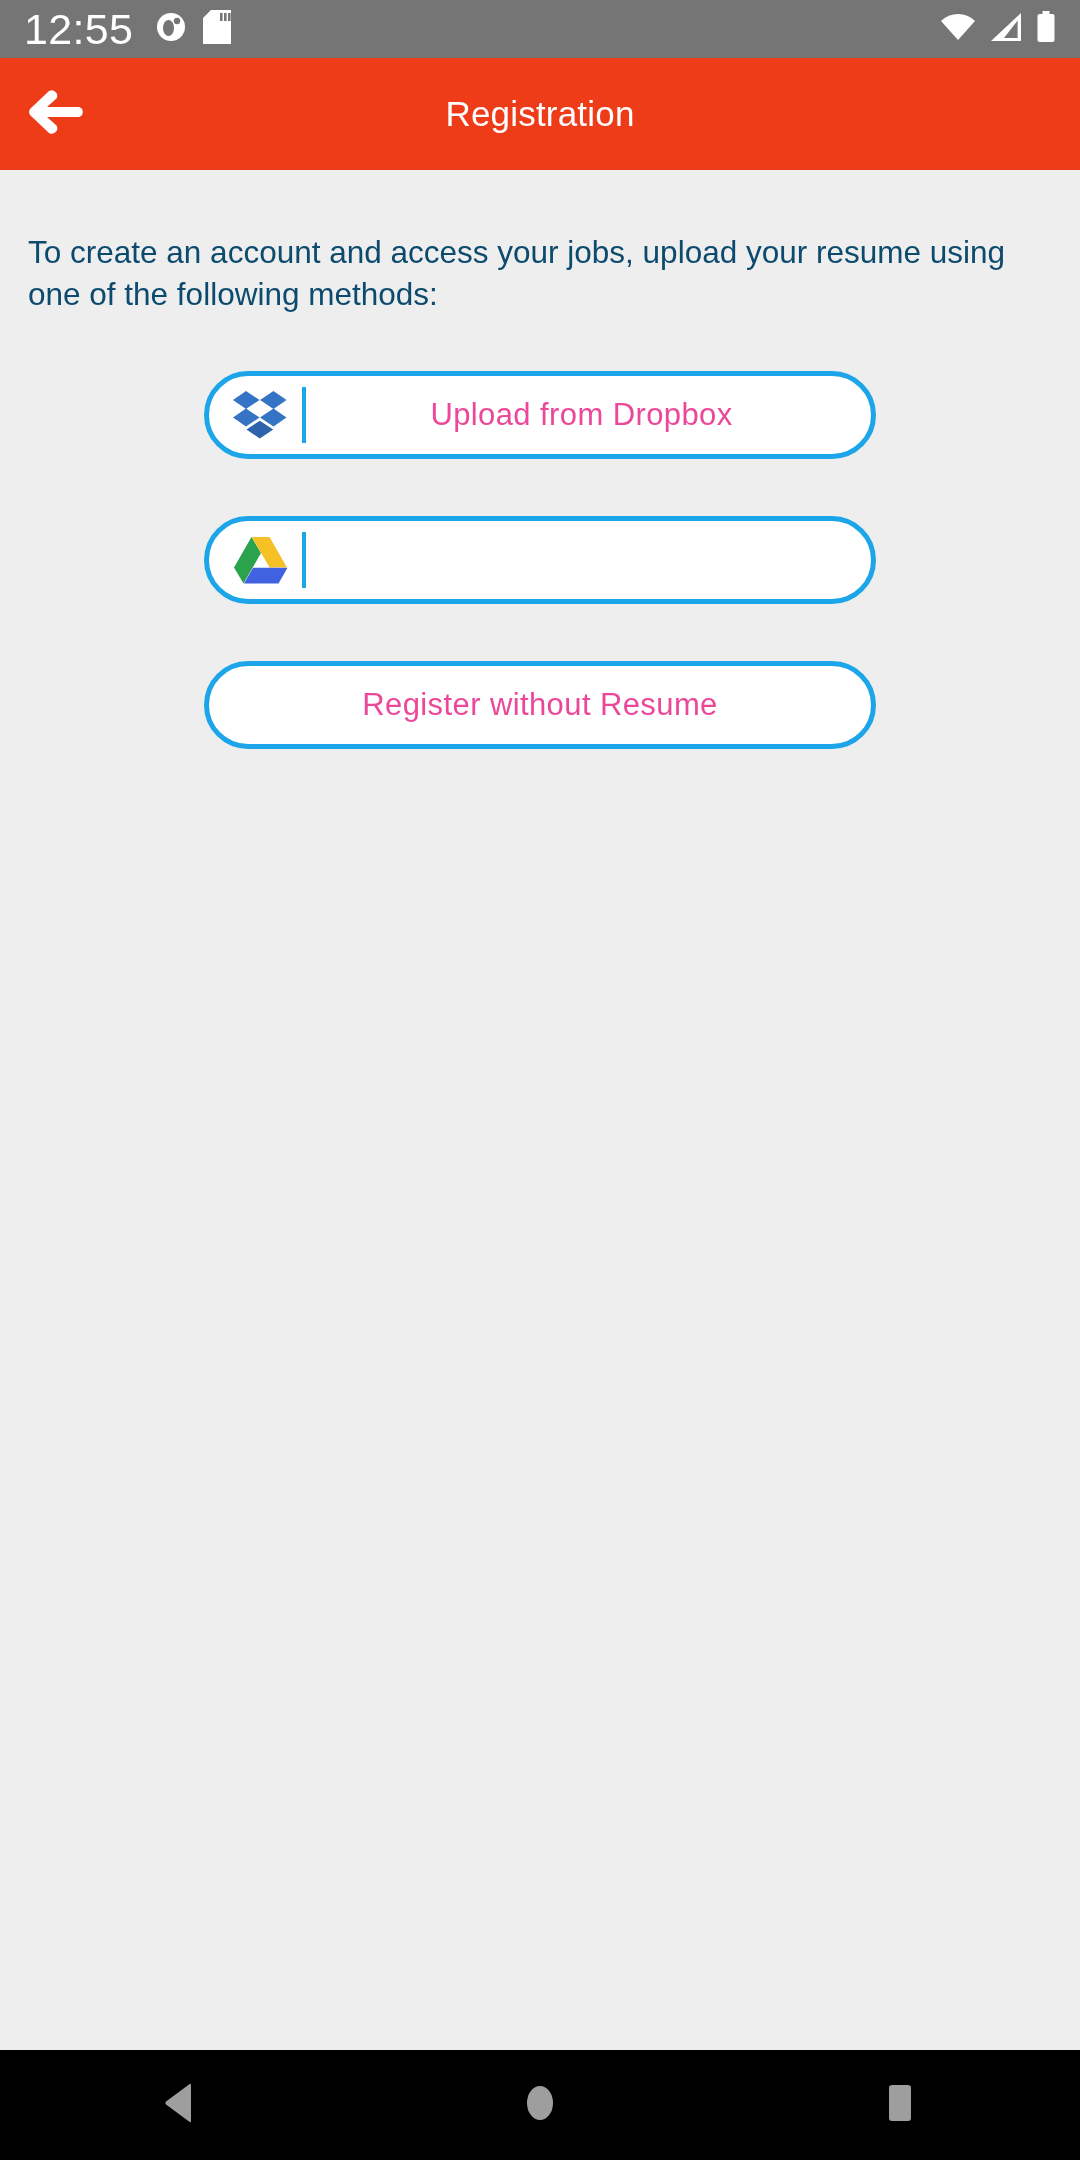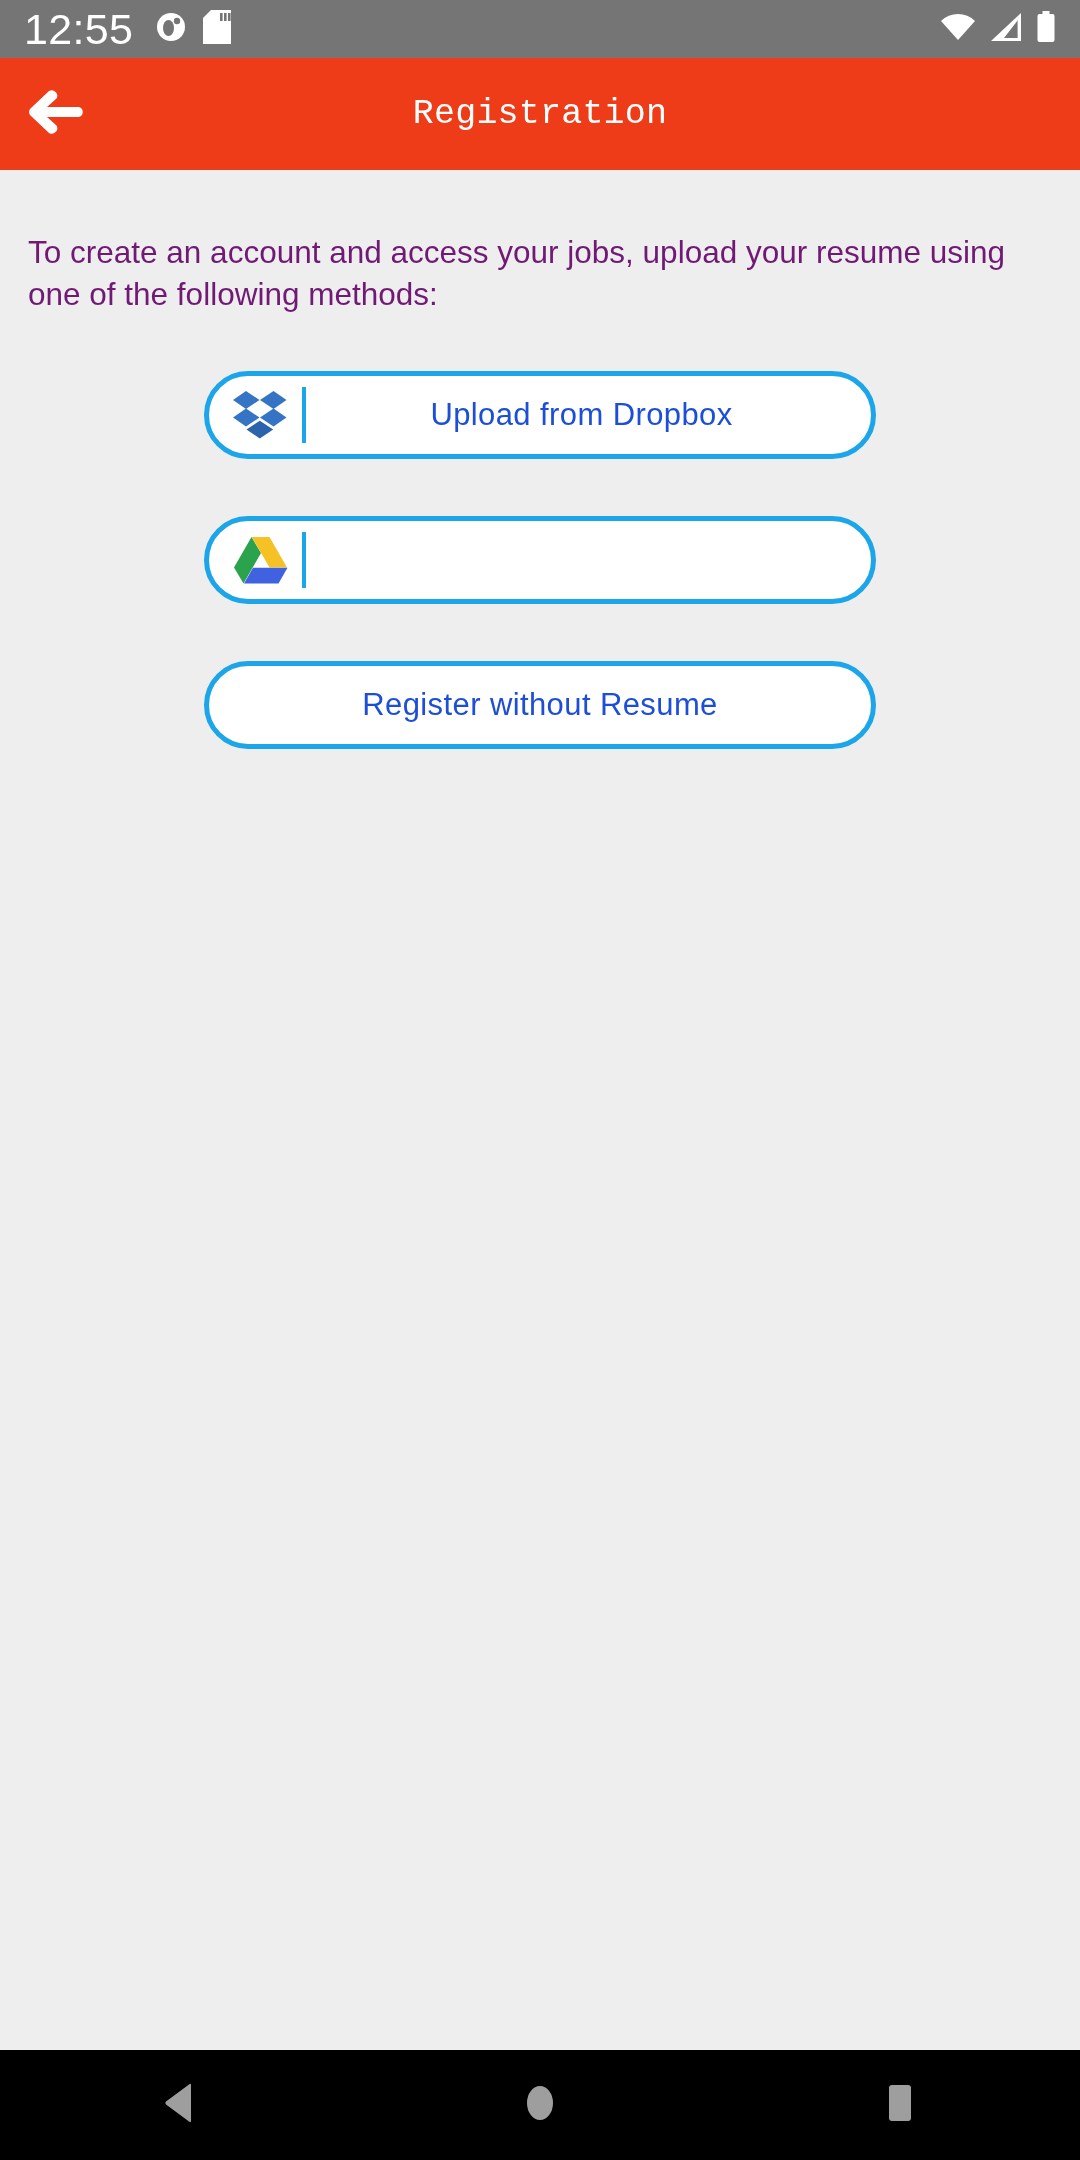--- a/index.html
+++ b/index.html
@@ -63,35 +63,34 @@
   .app-bar-title {
     position: absolute;
     left: 0;
     right: 0;
     text-align: center;
     color: #FFFFFF;
     font-size: 35px;
     font-weight: normal;
     letter-spacing: 0.2px;
     pointer-events: none;
-    font-family: Liberation Mono, monospace;
   }
 
   
   .content {
     background: #EEEEEE;
     padding: 0;
     height: 1892px;
     box-sizing: border-box;
     position: relative;
   }
   .intro-text {
     margin: 0;
     padding: 62px 30px 0 28px;
-    color: #701a75;
+    color: #0c4a6e;
     font-size: 31.5px;
     line-height: 1.32;
     font-weight: normal;
     max-width: 1020px;
   }
 
   .button-stack {
     margin-top: 56px;
     display: flex;
     flex-direction: column;
@@ -124,21 +123,21 @@
   .btn-divider {
     width: 4px;
     height: 56px;
     background: #1CA5E8;
     margin-left: 13px;
     flex-shrink: 0;
   }
   .btn-label {
     flex: 1;
     text-align: center;
-    color: #1d4ed8;
+    color: #ec4899;
     font-size: 31px;
     letter-spacing: 0.4px;
     padding-right: 14px;
     white-space: nowrap;
   }
   .pill-button.no-icon .btn-label {
     padding-right: 0;
   }
 
   

